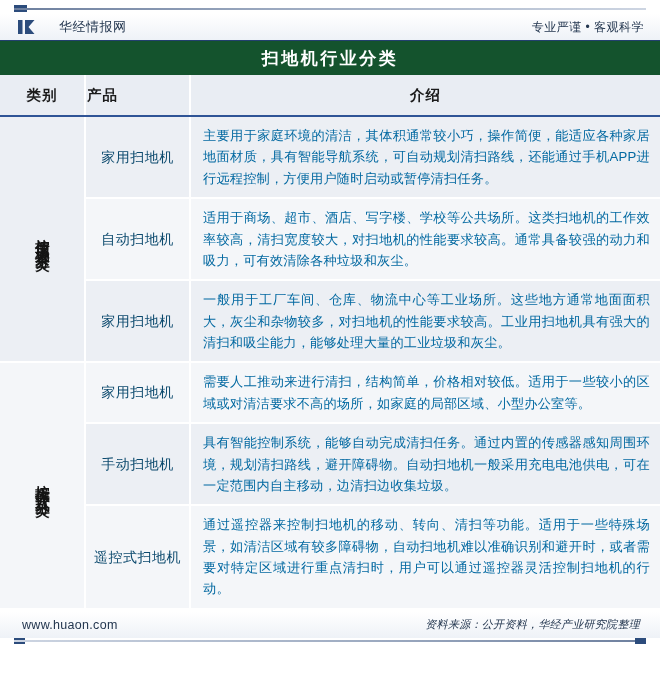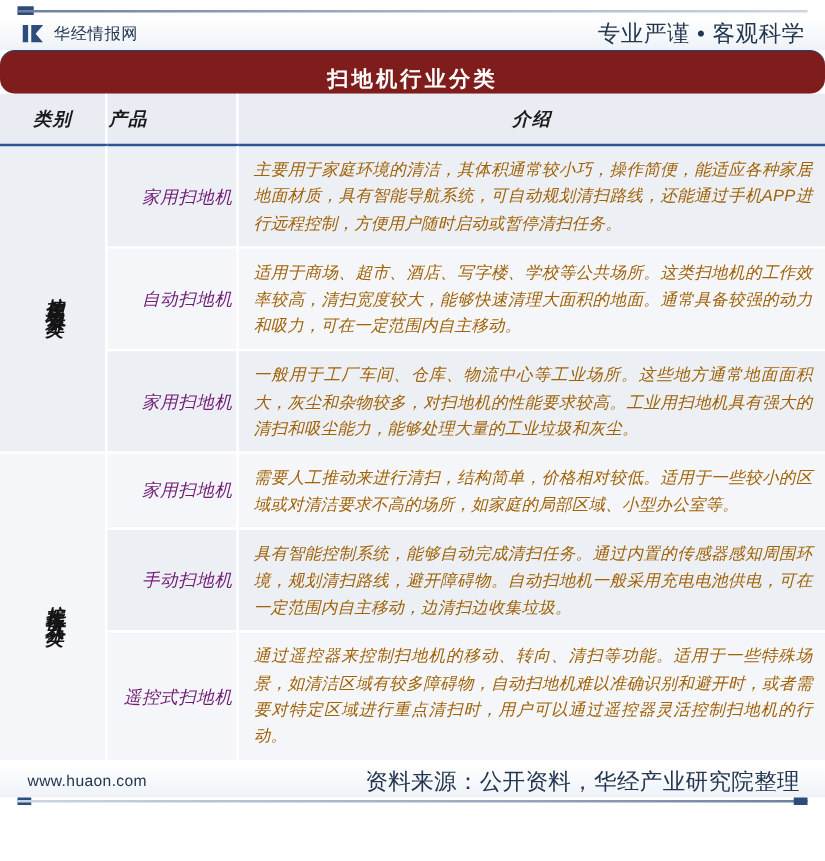--- a/index.html
+++ b/index.html
@@ -46,68 +46,66 @@
     display: flex;
     align-items: center;
     justify-content: space-between;
     height: 26px;
     padding: 0 16px 0 18px;
     background: linear-gradient(to bottom, #ffffff, #eef2f7);
   }
   .brand {
     display: flex;
     align-items: center;
-    gap: 7px;
+    gap: 23px;
   }
   .brand-mark {
     display: block;
     line-height: 0;
   }
   .brand-name {
     font-size: 13px;
     color: #23364f;
     letter-spacing: 0.5px;
     white-space: nowrap;
   }
   .tagline {
-    font-size: 18px;
+    font-size: 12px;
     color: #23364f;
     letter-spacing: 0.5px;
     white-space: nowrap;
   }
 
   
   .title-band {
     height: 34px;
-    background: #7f1d1d;
+    background: #14532d;
     display: flex;
-    align-items: flex-end;
+    align-items: center;
     justify-content: center;
     border-top: 1px solid #23406f;
-    border-radius: 12px;
   }
   .title-band .title {
     color: #ffffff;
     font-size: 17px;
     font-weight: bold;
     letter-spacing: 2.5px;
   }
 
   
   .table-wrap {
     position: relative;
     padding: 0;
   }
   table.cls {
     width: 660px;
     border-collapse: collapse;
     table-layout: fixed;
     position: relative;
     z-index: 2;
-    font-style: italic;
   }
   table.cls col.c1 { width: 85px; }
   table.cls col.c2 { width: 105px; }
   table.cls col.c3 { width: 470px; }
 
   table.cls thead th {
     background: #e9edf3;
     border-bottom: 2px solid #2f5496;
     border-right: 2px solid #ffffff;
     height: 38px;
@@ -143,33 +141,33 @@
     font-size: 14.5px;
     font-weight: bold;
     letter-spacing: 3px;
     line-height: 1.05;
     color: #141414;
     display: inline-block;
     margin: 0 auto;
   }
 
   td.prod {
-    text-align: right;
+    text-align: center;
     font-size: 14px;
-    color: #701a75;
+    color: #0c4a6e;
     letter-spacing: 0.5px;
     padding: 4px 3px;
     line-height: 1.35;
   }
 
   td.desc {
     padding: 8px 10px 8px 12px;
     font-size: 13.2px;
     line-height: 1.62;
-    color: #a16207;
+    color: #0369a1;
     text-align: justify;
     text-justify: inter-ideograph;
     letter-spacing: 0.2px;
   }
 
   
   .watermark {
     position: absolute;
     right: 14px;
     bottom: 8px;
@@ -201,23 +199,24 @@
     padding: 0 20px 0 22px;
     background: linear-gradient(to bottom, #ffffff, #eef2f7);
     margin-top: 2px;
   }
   .footer .site {
     font-size: 12.5px;
     color: #23364f;
     letter-spacing: 0.3px;
   }
   .footer .source {
-    font-size: 18px;
+    font-size: 11px;
     color: #23364f;
     letter-spacing: 0.3px;
+    font-style: italic;
   }
   .bottom-rule {
     position: relative;
     height: 10px;
     margin: 0 14px 4px 14px;
   }
   .bottom-rule .line {
     position: absolute;
     left: 0; right: 0; top: 2px;
     height: 2px;
@@ -287,21 +286,21 @@
 
         <tr>
           <td class="cat" rowspan="3">
             <span class="vtext">按使用场景分类</span>
           </td>
           <td class="prod">家用扫地机</td>
           <td class="desc">主要用于家庭环境的清洁，其体积通常较小巧，操作简便，能适应各种家居地面材质，具有智能导航系统，可自动规划清扫路线，还能通过手机APP进行远程控制，方便用户随时启动或暂停清扫任务。</td>
         </tr>
         <tr class="alt">
           <td class="prod">自动扫地机</td>
-          <td class="desc">适用于商场、超市、酒店、写字楼、学校等公共场所。这类扫地机的工作效率较高，清扫宽度较大，能够快速清理大面积的地面。通常具备较强的动力和吸力，可在一定范围内自主移动。</td>
+          <td class="desc">适用于商场、超市、酒店、写字楼、学校等公共场所。这类扫地机的工作效率较高，清扫宽度较大，对扫地机的性能要求较高。通常具备较强的动力和吸力，可有效清除各种垃圾和灰尘。</td>
         </tr>
         <tr>
           <td class="prod">家用扫地机</td>
           <td class="desc">一般用于工厂车间、仓库、物流中心等工业场所。这些地方通常地面面积大，灰尘和杂物较多，对扫地机的性能要求较高。工业用扫地机具有强大的清扫和吸尘能力，能够处理大量的工业垃圾和灰尘。</td>
         </tr>
 
         <tr class="alt">
           <td class="cat" rowspan="3">
             <span class="vtext">按操作方式分类</span>
           </td>

